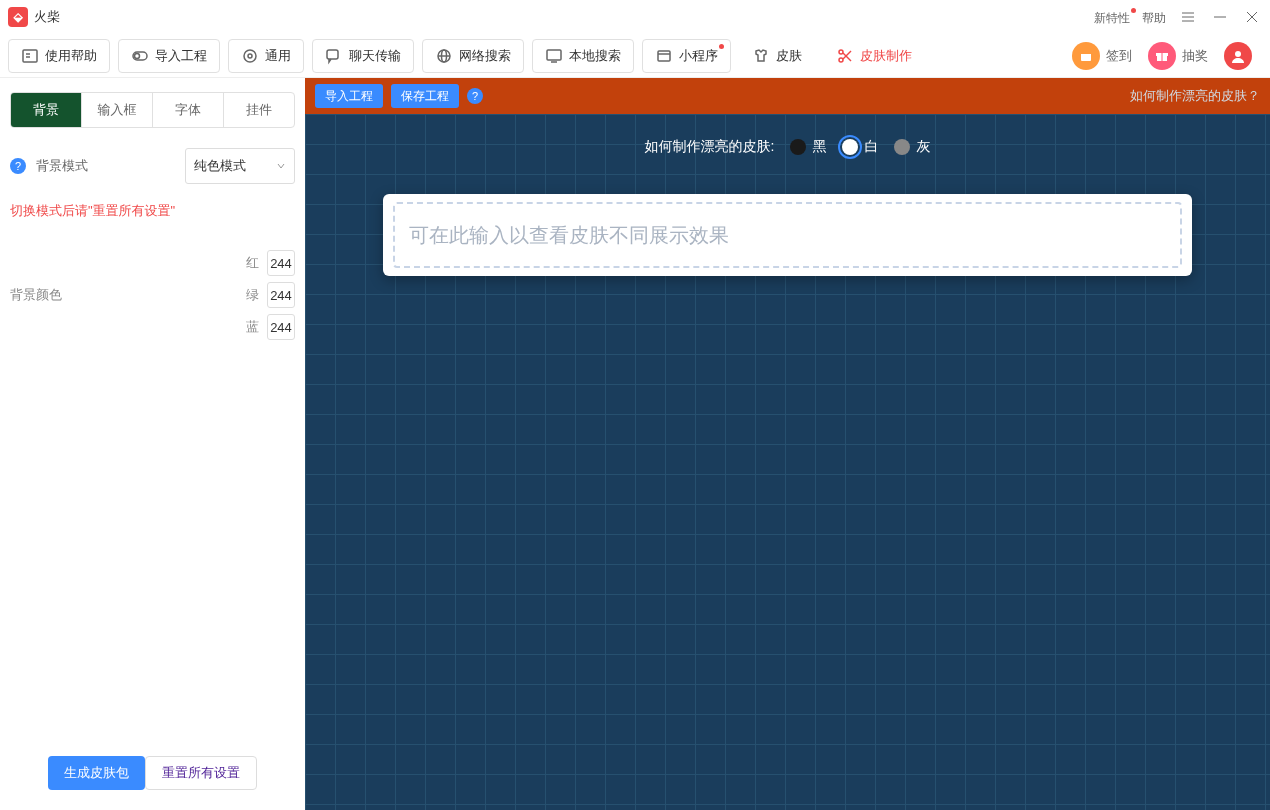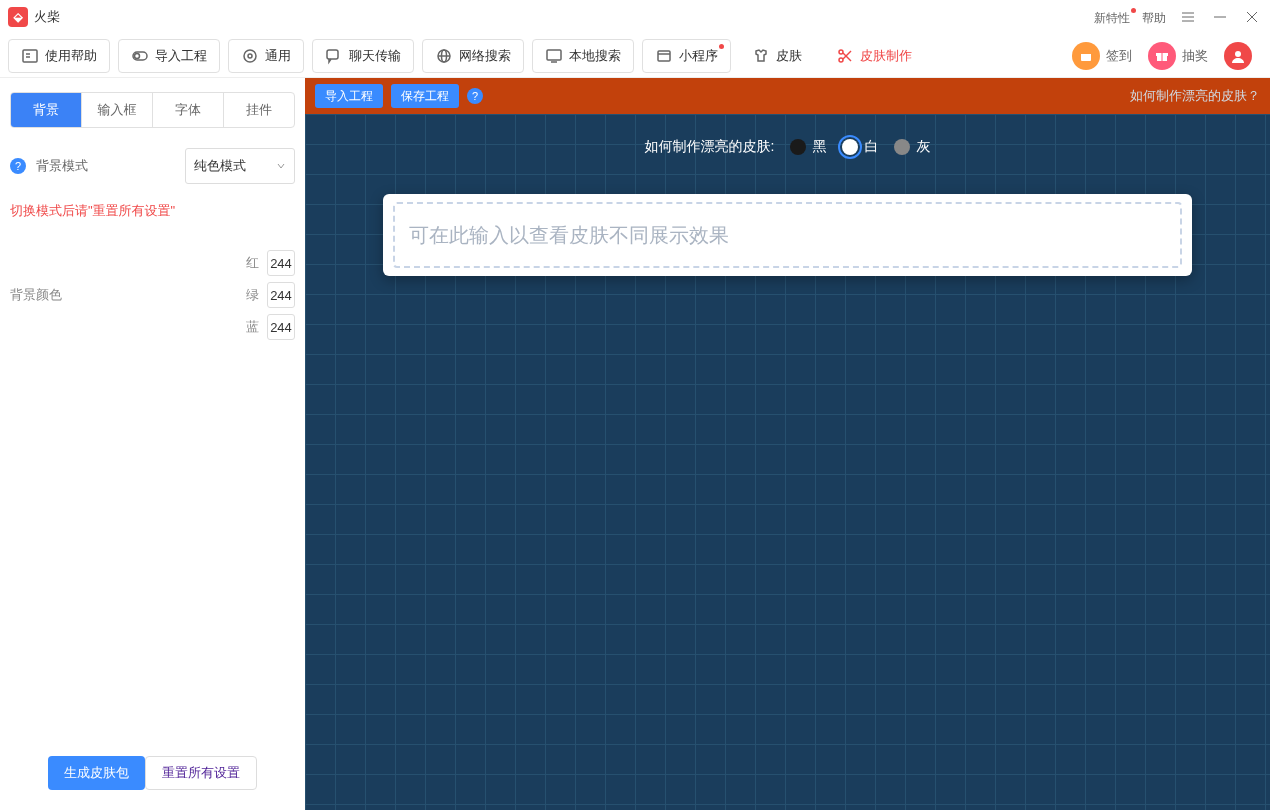--- a/index.html
+++ b/index.html
@@ -40,21 +40,21 @@
 
 
 .body { display: flex; height: calc(810px - 34px - 44px); }
 
 
 .sidebar { width: 305px; background: #fff; display: flex; flex-direction: column; padding: 14px 10px 20px 10px; }
 .sidebar h2 { font-size: 15px; font-weight: normal; color: #333; text-align: center; margin-bottom: 14px; }
 .sub-tabs { display: flex; border: 1px solid #e0e0e0; border-radius: 4px; overflow: hidden; margin-bottom: 20px; }
 .sub-tab { flex: 1; height: 34px; display: flex; align-items: center; justify-content: center; font-size: 13px; color: #666; cursor: pointer; border-right: 1px solid #e0e0e0; }
 .sub-tab:last-child { border-right: none; }
-.sub-tab.active { background: #3b82f6; color: #fff; font-family: Liberation Serif, serif; }
+.sub-tab.active { background: #14532d; color: #fff; font-family: Liberation Serif, serif; }
 .form-row { display: flex; align-items: center; margin-bottom: 18px; }
 .form-row .q { width: 16px; height: 16px; border-radius: 50%; background: #3a8bff; color: #fff; font-size: 11px; display: flex; align-items: center; justify-content: center; margin-right: 10px; }
 .form-row label { font-size: 13px; color: #666; }
 .form-row .select { margin-left: auto; width: 110px; height: 36px; border: 1px solid #ddd; border-radius: 3px; display: flex; align-items: center; justify-content: space-between; padding: 0 8px; font-size: 13px; color: #333; cursor: pointer; }
 .form-row .select svg { stroke: #999; }
 .warn { color: #f04848; font-size: 13px; margin-bottom: 30px; }
 .color-block { display: flex; align-items: center; }
 .color-block .lbl { font-size: 13px; color: #888; width: 80px; }
 .color-block .rows { flex: 1; display: flex; flex-direction: column; gap: 6px; }
 .color-row { display: flex; align-items: center; justify-content: flex-end; gap: 8px; }

